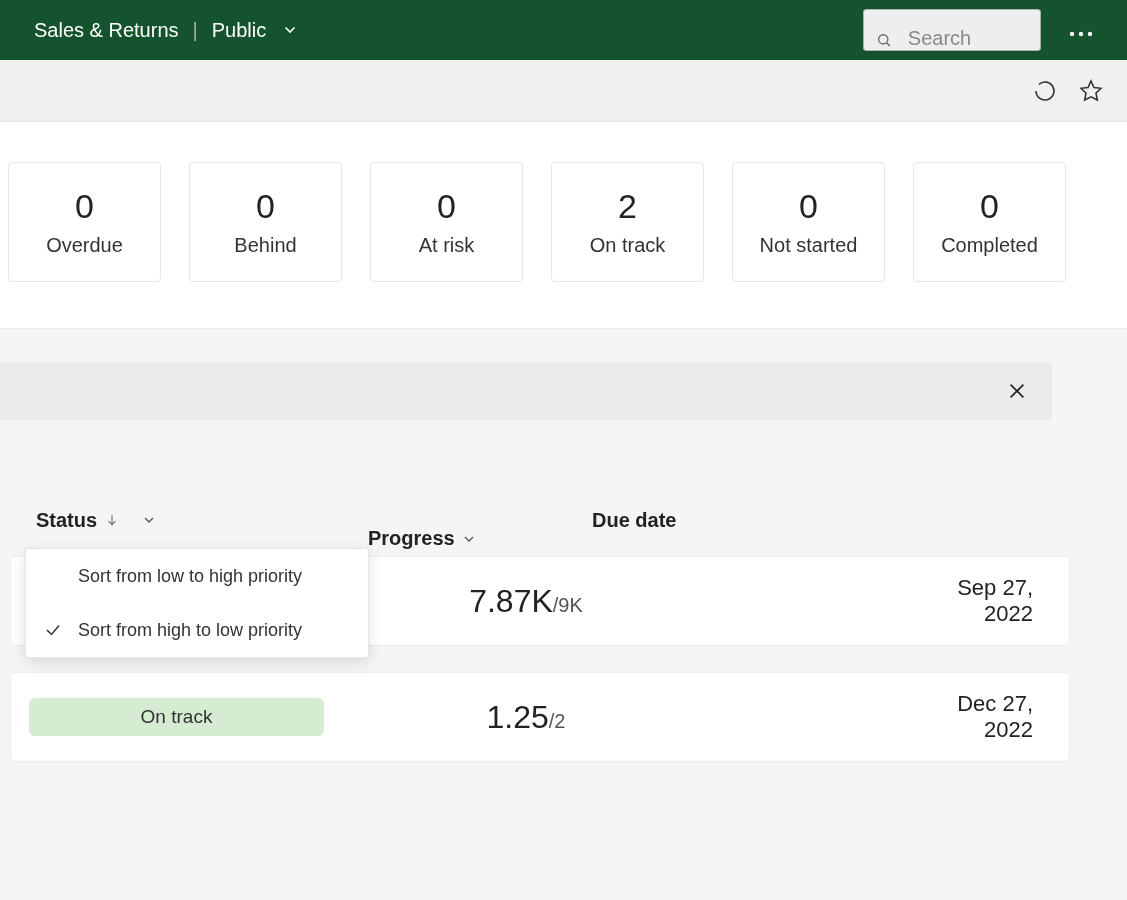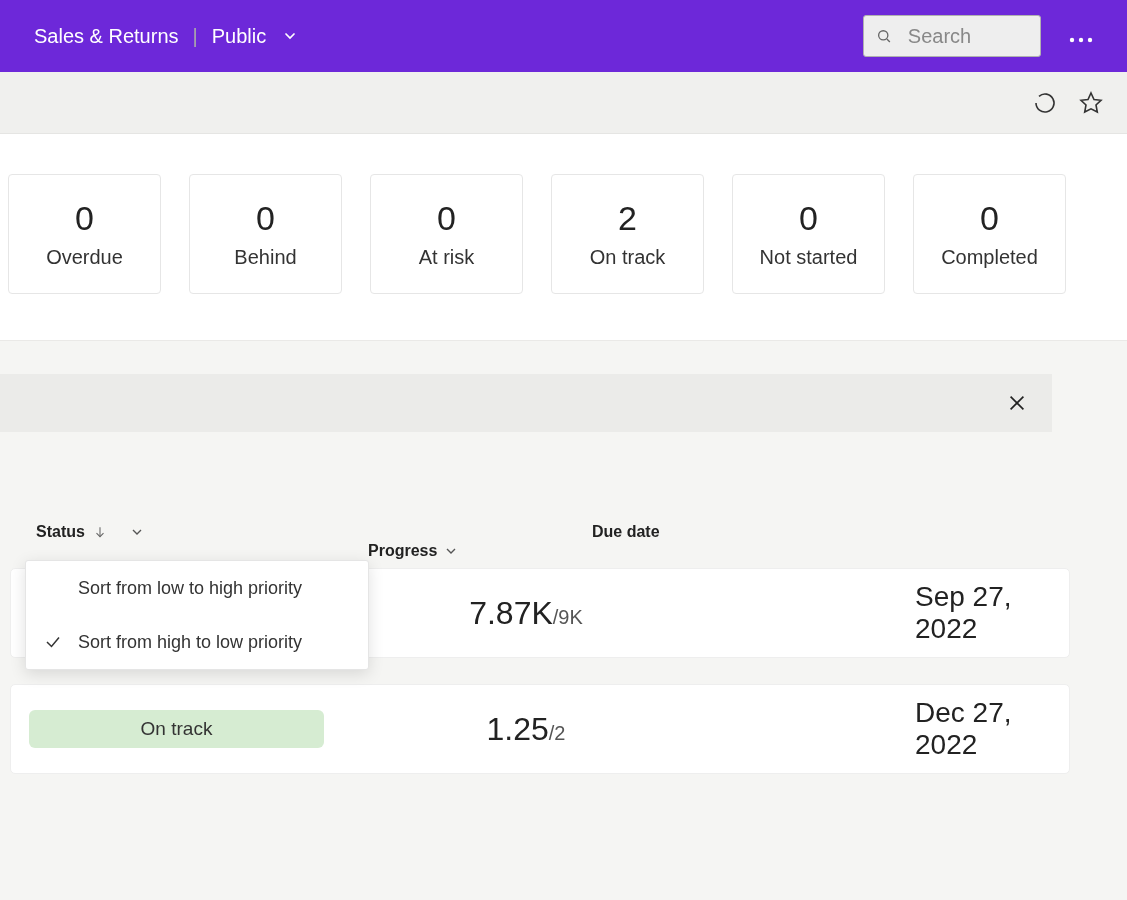--- a/index.html
+++ b/index.html
@@ -8,22 +8,22 @@
       box-sizing: border-box;
       font-family: "Segoe UI", -apple-system, BlinkMacSystemFont, sans-serif;
     }
     body {
       background: #f5f5f3;
       width: 1127px;
       height: 900px;
       overflow: hidden;
     }
     .top-header {
-      background: #6d28d9;
-      height: 72px;
+      background: #14532d;
+      height: 60px;
       display: flex;
       align-items: center;
       padding: 0 34px;
       color: #fff;
       justify-content: space-between;
     }
     .header-left {
       display: flex;
       align-items: center;
       gap: 14px;
@@ -43,21 +43,21 @@
       width: 16px;
       height: 16px;
     }
     .header-right {
       display: flex;
       align-items: center;
       gap: 28px;
     }
     .search-box {
       display: flex;
-      align-items: center;
+      align-items: flex-end;
       background: #eee;
       border: 1px solid #b0b0b0;
       border-radius: 3px;
       height: 42px;
       width: 178px;
       padding: 0 12px;
       gap: 16px;
     }
     .search-box input {
       border: none;
@@ -137,21 +137,21 @@
       color: #222;
     }
     .table-area {
       padding: 76px 10px 0 10px;
       position: relative;
     }
     .table-headers {
       display: flex;
       align-items: center;
       padding: 0 26px;
-      font-size: 16px;
+      font-size: 20px;
       font-weight: 600;
       color: #222;
       height: 48px;
     }
     .col-status { width: 332px; display: flex; align-items: center; gap: 8px; }
     .col-value { width: 330px; display: flex; align-items: center; gap: 40px;}
     .col-progress { width: 224px; display: flex; align-items: center; gap: 6px; margin-top: 37px; }
     .col-due { flex: 1; }
     .sort-arrow {
       width: 14px;
@@ -189,21 +189,21 @@
     .value-big {
       font-size: 32px;
       font-weight: 400;
       color: #222;
     }
     .value-small {
       font-size: 20px;
       color: #555;
     }
     .progress-cell { width: 224px; }
-    .due-cell { flex: 1; font-size: 28px; color: #222; padding-right: 18px;}
+    .due-cell { flex: 1; font-size: 22px; color: #222; text-align: right; padding-right: 18px;}
     .dropdown-menu {
       position: absolute;
       top: 128px;
       left: 25px;
       width: 344px;
       background: #fff;
       border: 1px solid #e5e5e5;
       border-radius: 3px;
       box-shadow: 0 4px 16px rgba(0,0,0,0.12);
       z-index: 100;

